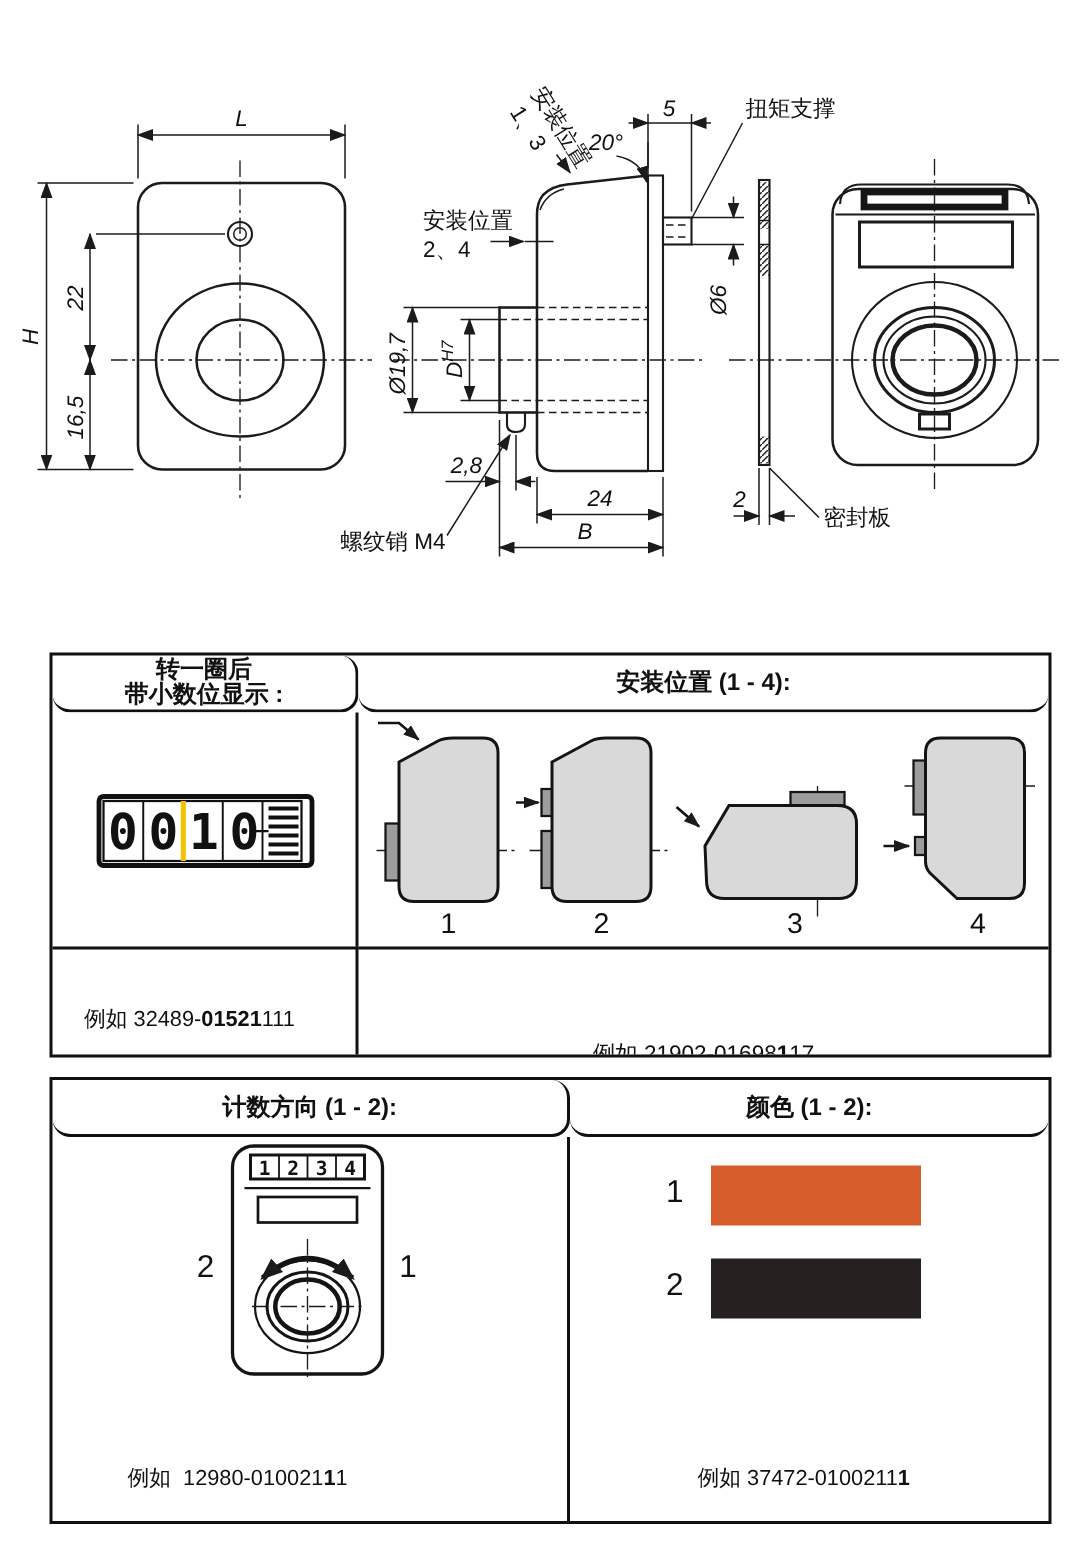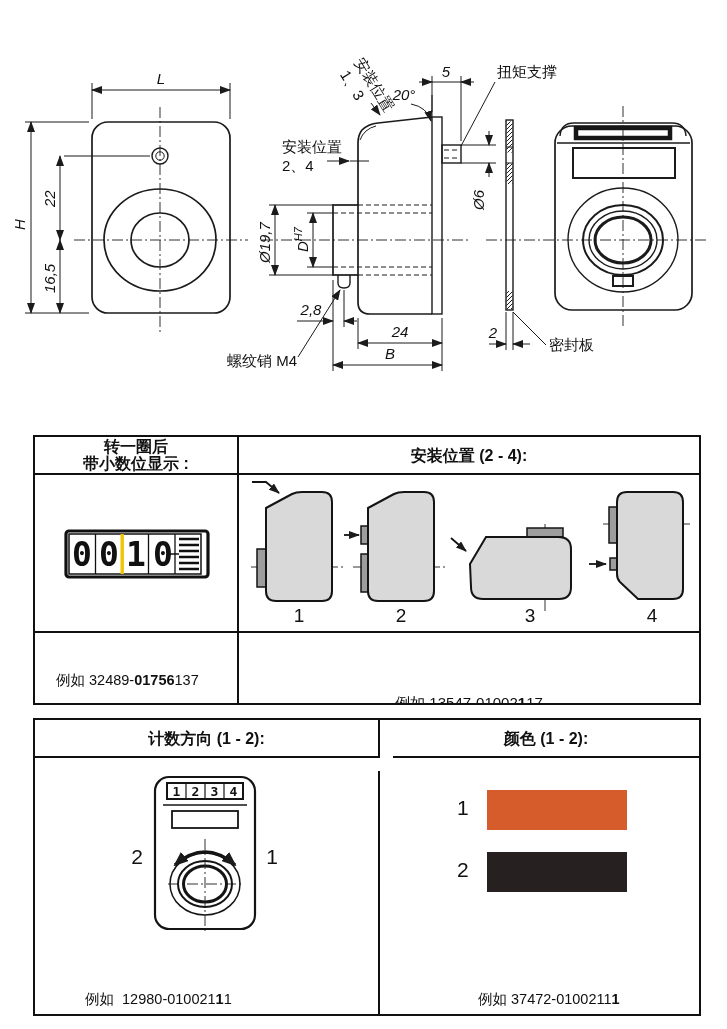--- a/index.html
+++ b/index.html
@@ -18,21 +18,21 @@
   .dimsmall { font:italic 11px "Liberation Sans",sans-serif; fill:#111; }
   .cnlabel  { font:15px "Liberation Sans",sans-serif; fill:#111; }
   .num  { font:19px "Liberation Sans",sans-serif; fill:#111; }
   .cdigit { font:700 33px "DejaVu Sans Mono",monospace; fill:#111; }
   .ddigit { font:700 13px "DejaVu Sans Mono",monospace; fill:#111; }
   .gray { fill:#d9d9d9; stroke:#141414; stroke-width:2; }
   .tab  { fill:#9d9d9d; stroke:#141414; stroke-width:1.5; }
 
   .tbl { position:absolute; border:2.5px solid #101010; background:#fff; display:grid; }
   .tbl .cell { position:relative; overflow:hidden; }
-  .hdr { font-weight:700; font-size:16px; text-align:center; display:flex; flex-direction:column; justify-content:center; align-items:center; line-height:17px; }
+  .hdr { font-weight:700; font-size:16px; text-align:center; display:flex; flex-direction:column; justify-content:center; align-items:center; line-height:17px;border-radius:12px; }
   .b { font-weight:700; }
   .ex { font-size:14.5px; white-space:pre-wrap; color:#101010; }
   .brd-r { border-right:2px solid #101010; }
   .brd-b { border-bottom:2.5px solid #101010; }
   .brd-t { border-top:2px solid #101010; }
   .centered { display:flex; align-items:center; justify-content:center; }
   .mid-foot-left { padding:4px 0 0 21px; line-height:17.4px; }
   .mid-foot-right { padding-top:7px; text-align:center; line-height:25px; font-size:15px; }
   .swatch { position:absolute; width:140px; height:40px; }
   .sw-num { position:absolute; font-size:21px; }
@@ -171,21 +171,21 @@
       <path d="M486,240 H708" class="cl"></path>
       <path d="M623,106 V328" class="cl"></path>
     </g>
   </svg>
 
   <div class="tbl" style="left:33px; top:435px; width:664px; height:266px; grid-template-columns:204px 1fr; grid-template-rows:38px 1fr 72px;">
     <div class="cell hdr brd-r brd-b">
       <div>转一圈后</div>
       <div>带小数位显示 :</div>
     </div>
-    <div class="cell hdr brd-b">安装位置 (2 - 4):</div>
+    <div class="cell hdr brd-b">安装位置 (1 - 4):</div>
 
     <div class="cell brd-r centered">
       <svg width="202" height="151" viewBox="0 0 202 151">
         <rect x="31" y="53" width="142" height="46" rx="3" fill="#fff" stroke="#101010" stroke-width="3.2"></rect>
         <rect x="34" y="56" width="132" height="40" fill="none" stroke="#101010" stroke-width="1.5"></rect>
         <path d="M60.5,56 V96 M113.5,56 V96 M140,56 V96" stroke="#101010" stroke-width="1.3"></path>
         <rect x="85.5" y="56" width="3.4" height="40" fill="#f0c400"></rect>
         <text x="47" y="88" text-anchor="middle" class="cdigit">0</text>
         <text x="74" y="88" text-anchor="middle" class="cdigit">0</text>
         <text x="101" y="88" text-anchor="middle" class="cdigit">1</text>
@@ -228,32 +228,32 @@
           <rect x="609" y="505" width="9" height="36" class="tab"></rect>
           <rect x="610" y="556" width="8" height="12" class="tab"></rect>
           <path d="M627,490 L673,490 Q683,490 683,500 L683,587 Q683,597 673,597 L638,597 L620,580 Q617,577 617,572 L617,500 Q617,490 627,490 Z" class="gray"></path>
           <line x1="589" y1="562" x2="606" y2="562" stroke="#141414" stroke-width="1.8" marker-end="url(#arr)"></line>
           <text x="652" y="620" text-anchor="middle" class="num">4</text>
         </g>
       </svg>
     </div>
 
     <div class="cell brd-r brd-t ex mid-foot-left">
-      <div><span>例如 32489-</span><span class="b">01756</span><span>137</span></div>
+      <div><span>例如 32489-</span><span class="b">01521</span><span>111</span></div>
       
       
       
     </div>
     <div class="cell brd-t ex mid-foot-right">
-      <div><span>例如 13547-01002</span><span class="b">1</span><span>17</span></div>
+      <div><span>例如 21902-01698</span><span class="b">1</span><span>17</span></div>
       
     </div>
   </div>
 
-  <div class="tbl" style="left:33px; top:718px; width:664px; height:294px; grid-template-columns:345px 1fr; grid-template-rows:38px 1fr;gap:13px;">
+  <div class="tbl" style="left:33px; top:718px; width:664px; height:294px; grid-template-columns:345px 1fr; grid-template-rows:38px 1fr;">
     <div class="cell hdr brd-r brd-b">计数方向 (1 - 2):</div>
     <div class="cell hdr brd-b">颜色 (1 - 2):</div>
 
     <div class="cell brd-r">
       <svg width="345" height="168" viewBox="0 0 345 168" style="position:absolute; left:0; top:0;">
         <rect x="120" y="6" width="100" height="152" rx="14" fill="#fff" stroke="#141414" stroke-width="2.2"></rect>
         <rect x="132" y="12" width="76" height="16" fill="#fff" stroke="#141414" stroke-width="2"></rect>
         <path d="M151,12 V28 M170,12 V28 M189,12 V28" stroke="#141414" stroke-width="1.2"></path>
         <text x="141.5" y="25" text-anchor="middle" class="ddigit">1</text>
         <text x="160.5" y="25" text-anchor="middle" class="ddigit">2</text>

